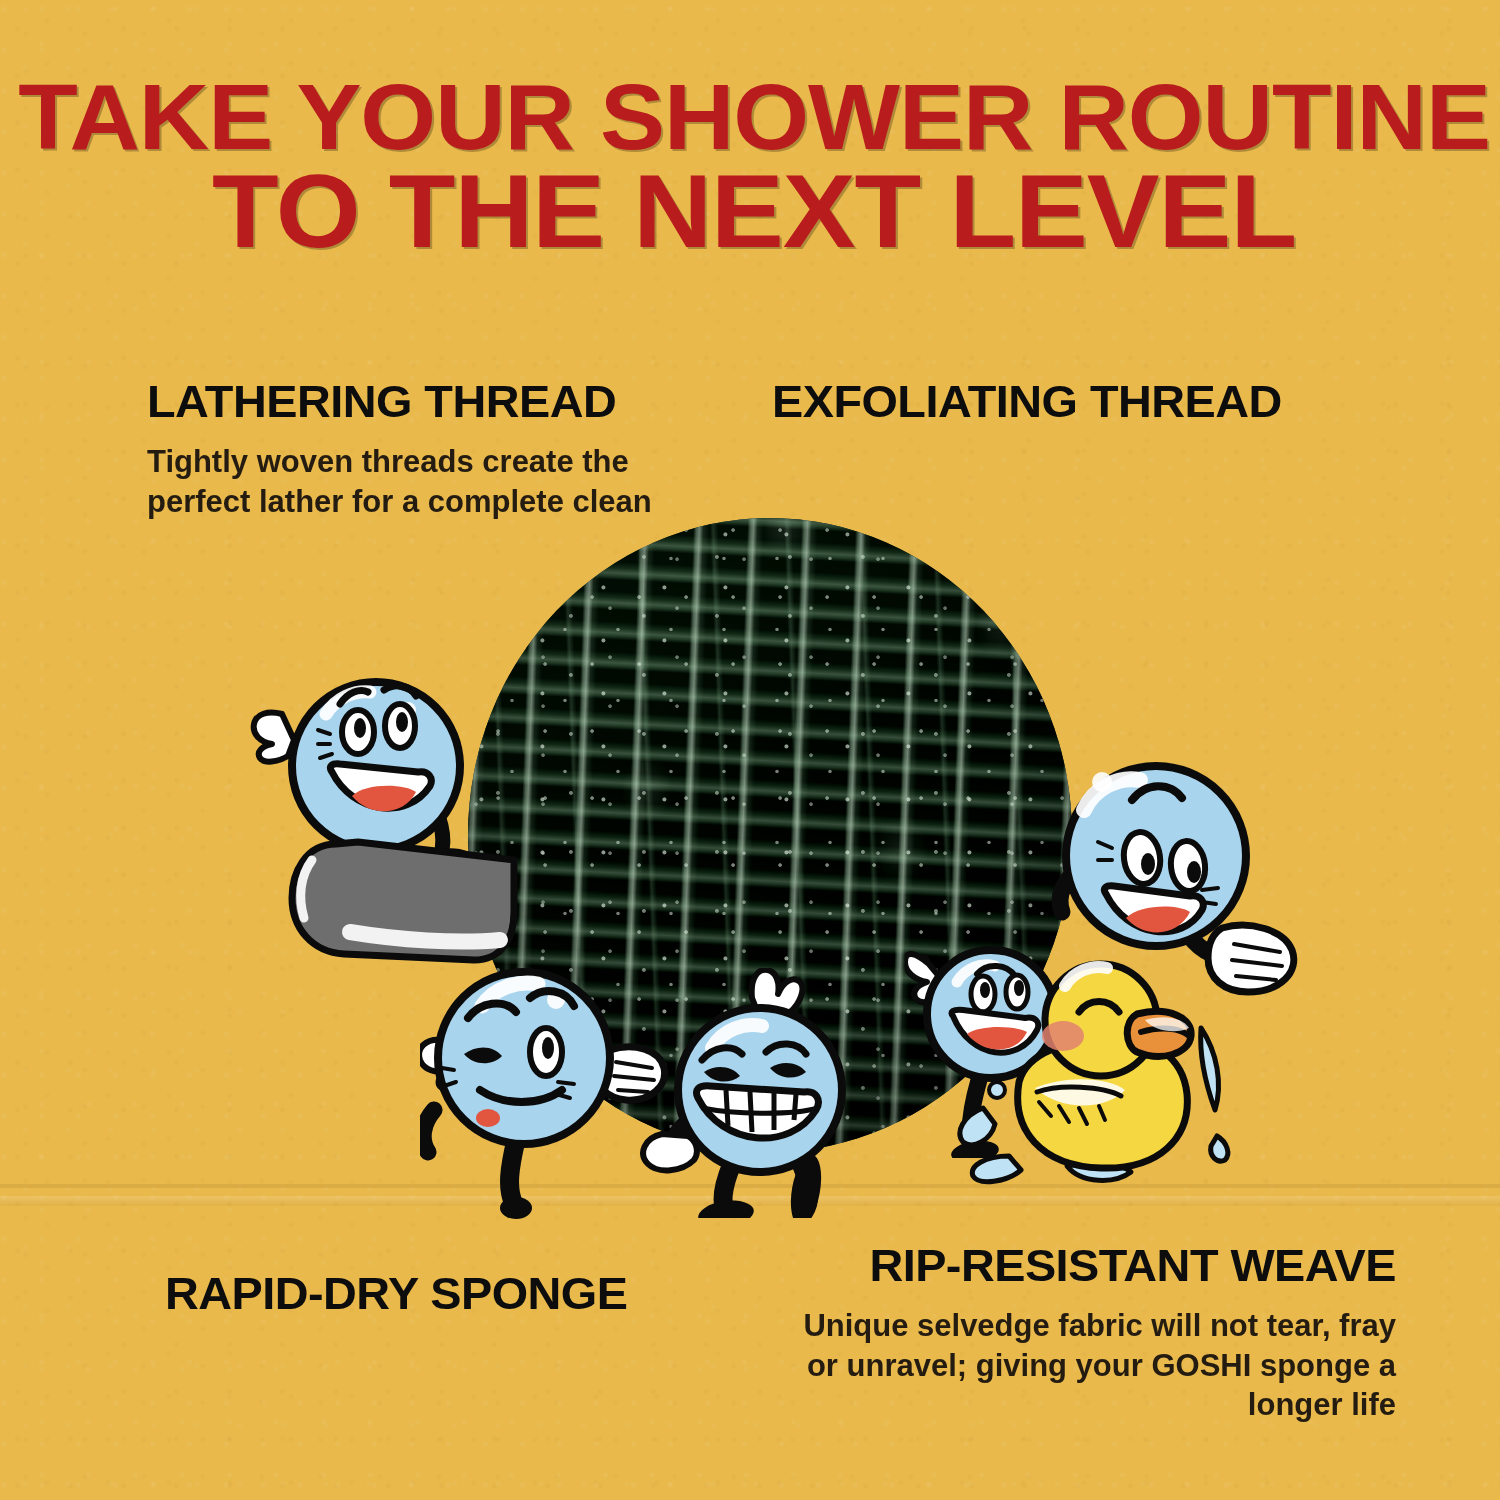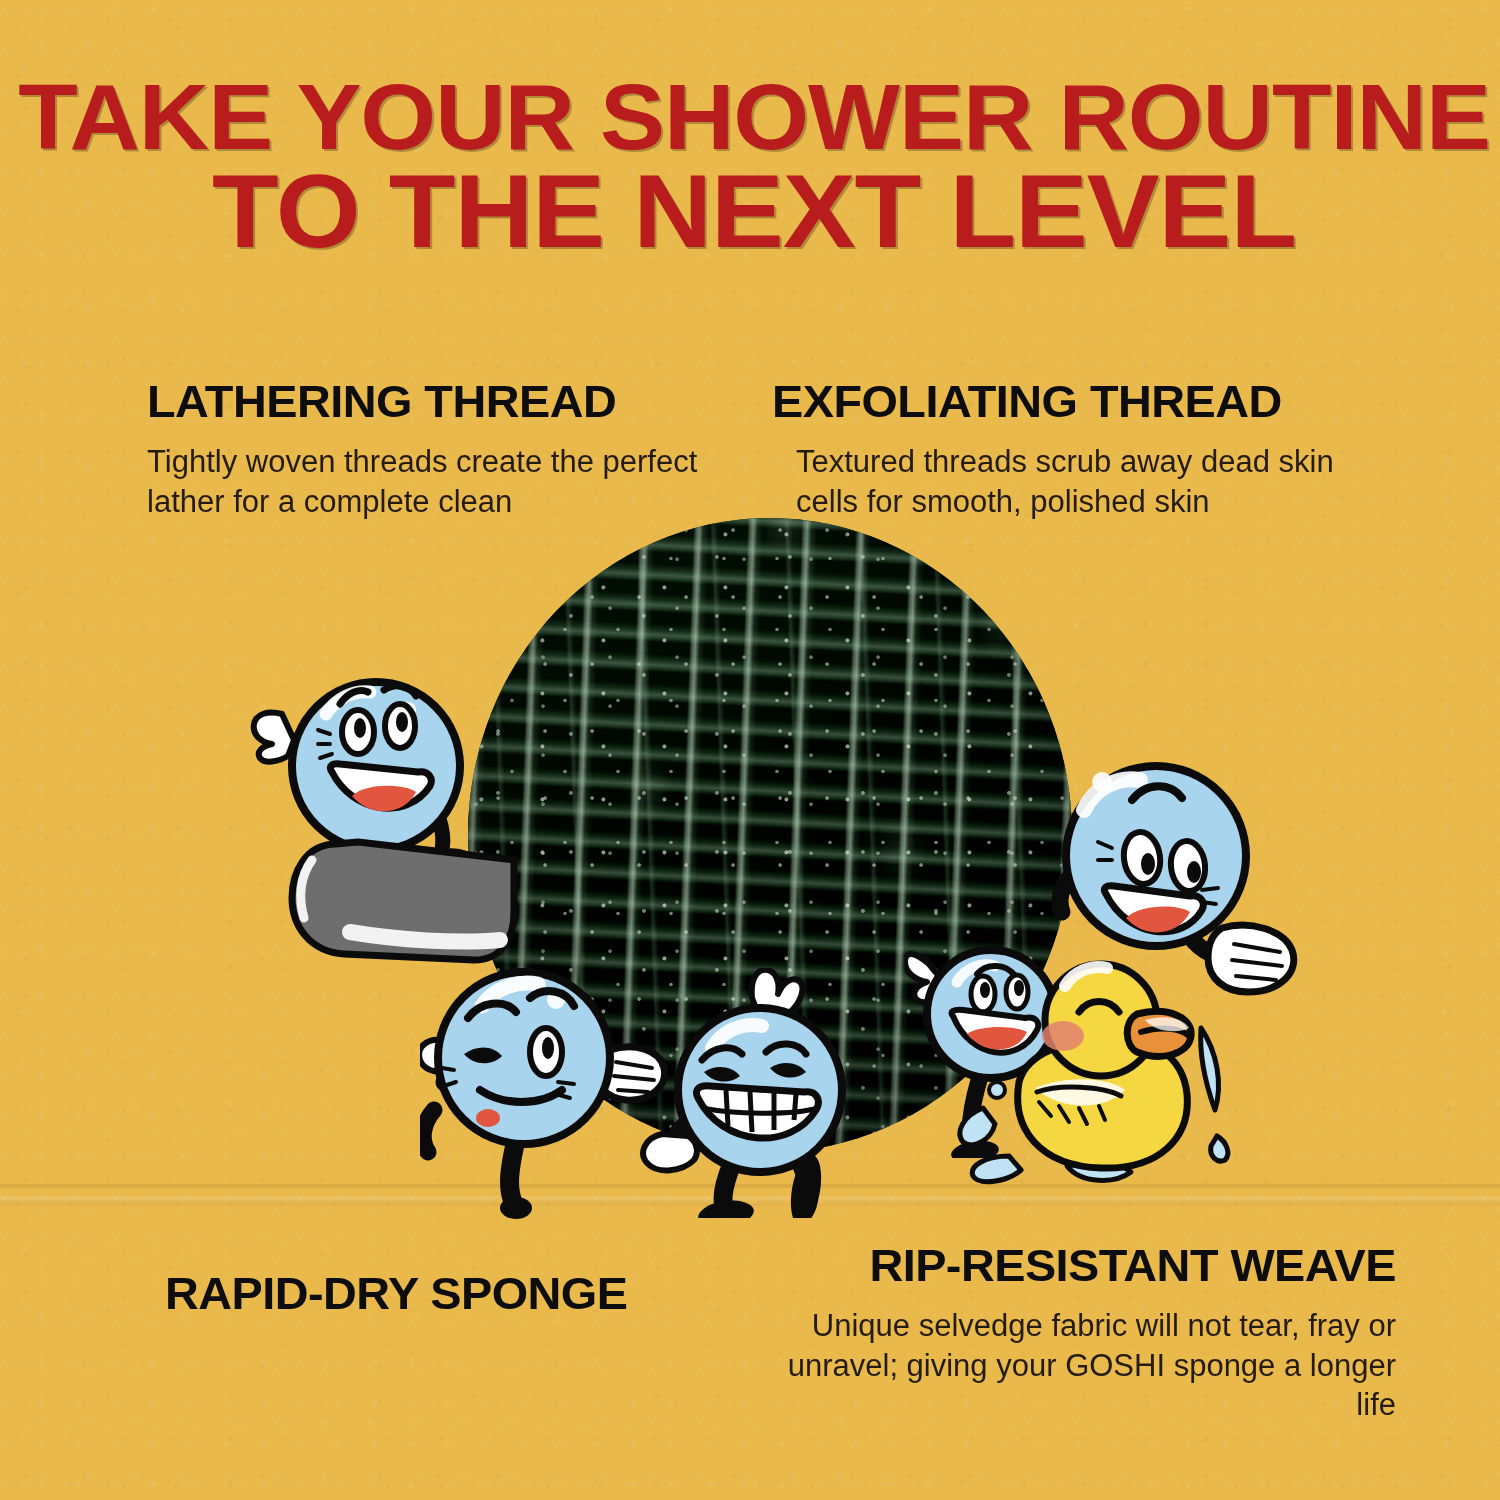--- a/index.html
+++ b/index.html
@@ -92,21 +92,21 @@
     white-space: nowrap;
   }
   .feature.right-align .f-title {
     transform-origin: right center;
   }
   .feature .f-body {
     margin-top: 14px;
     font-size: 31px;
     line-height: 1.28;
     color: #241c10;
-    font-weight: 400;
+    font-weight: 700;
   }
 
   #feature-lathering   { left: 122px; top: 376px;  width: 560px; text-align: left; margin-left: 25px; }
   #feature-exfoliating { right: 104px; top: 376px; width: 600px; text-align: left; }
   #feature-rapiddry    { left: 105px; top: 1268px; width: 560px; text-align: center; }
   #feature-ripresist   { right: 104px; top: 1240px; width: 620px; text-align: right; }
 
   
   #mesh-circle {
     position: absolute;
@@ -398,21 +398,20 @@
     <span class="hl hl-2">TO THE NEXT LEVEL</span>
   </div>
 
   <div class="feature" id="feature-lathering">
     <div class="f-title">LATHERING THREAD</div>
     <div class="f-body">Tightly woven threads create the perfect lather for a complete clean</div>
   </div>
 
   <div class="feature right-align" id="feature-exfoliating">
     <div class="f-title">EXFOLIATING THREAD</div>
-    <div class="f-body">Textured threads scrub away dead skin cells for smooth, polished skin</div>
   </div>
 
   <div class="feature" id="feature-rapiddry">
     <div class="f-title">RAPID-DRY SPONGE</div>
   </div>
 
   <div class="feature right-align" id="feature-ripresist">
     <div class="f-title">RIP-RESISTANT WEAVE</div>
     <div class="f-body">Unique selvedge fabric will not tear, fray or unravel; giving your GOSHI sponge a longer life</div>
   </div>

